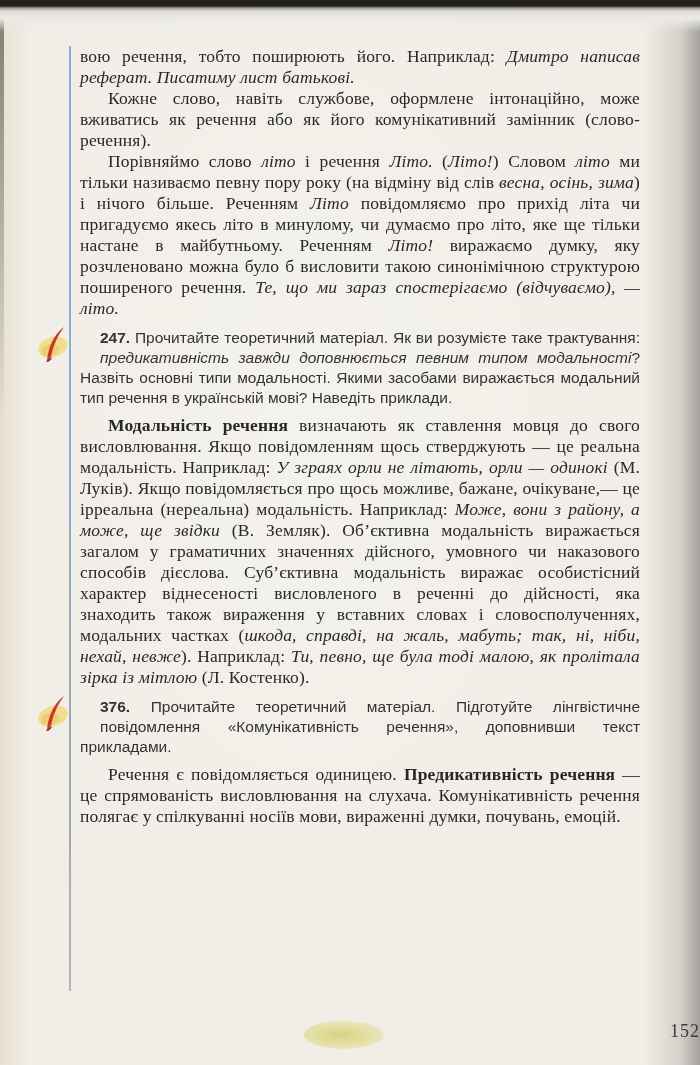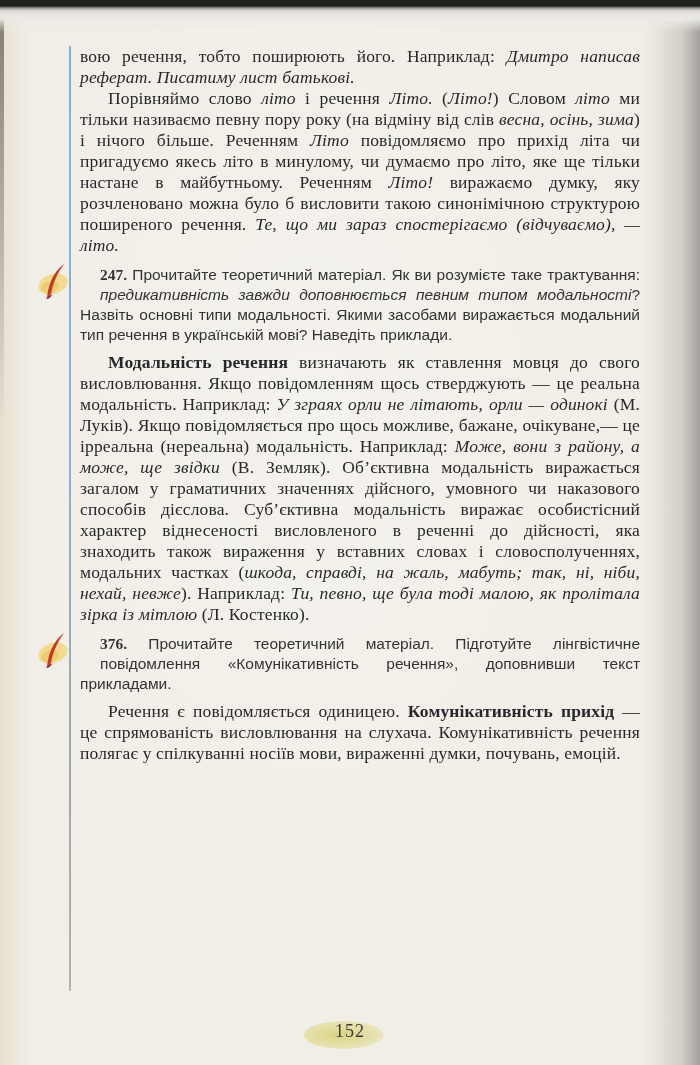--- a/index.html
+++ b/index.html
@@ -33,62 +33,63 @@
     letter-spacing:0.15px;text-indent:28px;
   }
   p.body.noindent{text-indent:0;}
   p.exercise{
     position:relative;
     font-family:"Liberation Sans","DejaVu Sans",sans-serif;
     font-size:15.5px;line-height:20px;color:#333336;
     margin:9px 0 7px 0;
   }
   .r-i{font-style:italic;}
-  .r-b{font-weight:bold;font-family:Liberation Serif, serif;}
+  .r-b{font-weight:bold;}
   .ex-spacer{float:left;width:20px;height:40px;}
   .ex-icon{position:absolute;left:-44px;top:-4px;width:36px;height:42px;}
   
-  .pageno-wrap{position:absolute;bottom:14px;left:0;width:100%;height:30px;text-align:center;margin-top:39px;}
+  .pageno-wrap{position:absolute;bottom:14px;left:0;width:100%;height:30px;text-align:right;margin-top:39px;}
   .pageno-blob{position:absolute;left:50%;top:0;transform:translateX(-58%);
     width:80px;height:28px;border-radius:50%;
     background:radial-gradient(ellipse at 45% 50%, #d9d382 0%, #e6e1ac 55%, rgba(240,236,215,0) 100%);}
   .pageno{position:relative;font-size:18px;color:#3a3a3e;letter-spacing:1px;}
 </style>
 </head>
 <body>
 
 <div class="page">
   <div class="edge-left"></div>
   <div class="edge-left-line"></div>
   <div class="edge-right"></div>
   <div class="edge-top"></div>
   <div class="rule-blue"></div>
 
   <div class="content">
       <p class="body noindent"><span>вою речення, тобто поширюють його. Наприклад: </span><span class="r-i">Дмитро написав реферат. Писатиму лист батькові.</span></p>
+      <p class="body"><span>Кожне слово, навіть службове, оформлене інтонаційно, може вживатись як речення або як його комунікативний замінник (слово-речення).</span></p>
       <p class="body"><span>Порівняймо слово </span><span class="r-i">літо</span><span> і речення </span><span class="r-i">Літо.</span><span> (</span><span class="r-i">Літо!</span><span>) Словом </span><span class="r-i">літо</span><span> ми тільки називаємо певну пору року (на відміну від слів </span><span class="r-i">весна, осінь, зима</span><span>) і нічого більше. Реченням </span><span class="r-i">Літо</span><span> повідомляємо про прихід літа чи пригадуємо якесь літо в минулому, чи думаємо про літо, яке ще тільки настане в майбутньому. Реченням </span><span class="r-i">Літо!</span><span> виражаємо думку, яку розчленовано можна було б висловити такою синонімічною структурою поширеного речення. </span><span class="r-i">Те, що ми зараз спостерігаємо (відчуваємо), — літо.</span></p>
       <p class="exercise noindent">
   <span class="ex-icon"><svg width="36" height="42" viewBox="0 0 36 42" aria-hidden="true">
     <ellipse cx="17" cy="23" rx="15" ry="10" fill="#f2d469" opacity="0.7" transform="rotate(-16 17 23)"></ellipse>
     <ellipse cx="14" cy="26" rx="9" ry="6" fill="#e8b84f" opacity="0.45" transform="rotate(-16 14 26)"></ellipse>
     <path d="M11 37 C12 26, 16 12, 28 3 C21 13, 17 22, 15 33 Z" fill="#c33b28"></path>
     <path d="M28 3 C24 8, 21 13, 19 18 C21 12, 24 7, 28 3 Z" fill="#e06a4a"></path>
     <path d="M10 38 C12 35, 14 34, 16.5 33.5 C14 37, 12 38.5, 10 38 Z" fill="#8c2a1e"></path>
   </svg></span>
 <span class="ex-spacer"></span><span class="r-b">247.</span><span> Прочитайте теоретичний матеріал. Як ви розумієте таке трактування: </span><span class="r-i">предикативність завжди доповнюється певним типом модальності</span><span>? Назвіть основні типи модальності. Якими засобами виражається модальний тип речення в українській мові? Наведіть приклади.</span></p>
       <p class="body"><span class="r-b">Модальність речення</span><span> визначають як ставлення мовця до свого висловлювання. Якщо повідомленням щось стверджують — це реальна модальність. Наприклад: </span><span class="r-i">У зграях орли не літають, орли — одинокі</span><span> (М. Луків). Якщо повідомляється про щось можливе, бажане, очікуване,— це ірреальна (нереальна) модальність. Наприклад: </span><span class="r-i">Може, вони з району, а може, ще звідки</span><span> (В. Земляк). Об’єктивна модальність виражається загалом у граматичних значеннях дійсного, умовного чи наказового способів дієслова. Суб’єктивна модальність виражає особистісний характер віднесеності висловленого в реченні до дійсності, яка знаходить також вираження у вставних словах і словосполученнях, модальних частках (</span><span class="r-i">шкода, справді, на жаль, мабуть; так, ні, ніби, нехай, невже</span><span>). Наприклад: </span><span class="r-i">Ти, певно, ще була тоді малою, як пролітала зірка із мітлою</span><span> (Л. Костенко).</span></p>
       <p class="exercise noindent">
   <span class="ex-icon"><svg width="36" height="42" viewBox="0 0 36 42" aria-hidden="true">
     <ellipse cx="17" cy="23" rx="15" ry="10" fill="#f2d469" opacity="0.7" transform="rotate(-16 17 23)"></ellipse>
     <ellipse cx="14" cy="26" rx="9" ry="6" fill="#e8b84f" opacity="0.45" transform="rotate(-16 14 26)"></ellipse>
     <path d="M11 37 C12 26, 16 12, 28 3 C21 13, 17 22, 15 33 Z" fill="#c33b28"></path>
     <path d="M28 3 C24 8, 21 13, 19 18 C21 12, 24 7, 28 3 Z" fill="#e06a4a"></path>
     <path d="M10 38 C12 35, 14 34, 16.5 33.5 C14 37, 12 38.5, 10 38 Z" fill="#8c2a1e"></path>
   </svg></span>
 <span class="ex-spacer"></span><span class="r-b">376.</span><span> Прочитайте теоретичний матеріал. Підготуйте лінгвістичне повідомлення «Комунікативність речення», доповнивши текст прикладами.</span></p>
-      <p class="body"><span>Речення є повідомляється одиницею. </span><span class="r-b">Комунікативність прихід</span><span> — це спрямованість висловлювання на слухача. Комунікативність речення полягає у спілкуванні носіїв мови, вираженні думки, почувань, емоцій.</span></p>
+      <p class="body"><span>Речення є повідомляється одиницею. </span><span class="r-b">Предикативність речення</span><span> — це спрямованість висловлювання на слухача. Комунікативність речення полягає у спілкуванні носіїв мови, вираженні думки, почувань, емоцій.</span></p>
     </div>
 
   <div class="pageno-wrap">
     <span class="pageno-blob"></span>
     <span class="pageno">152</span>
   </div>
 </div>
 
 </body></html>

